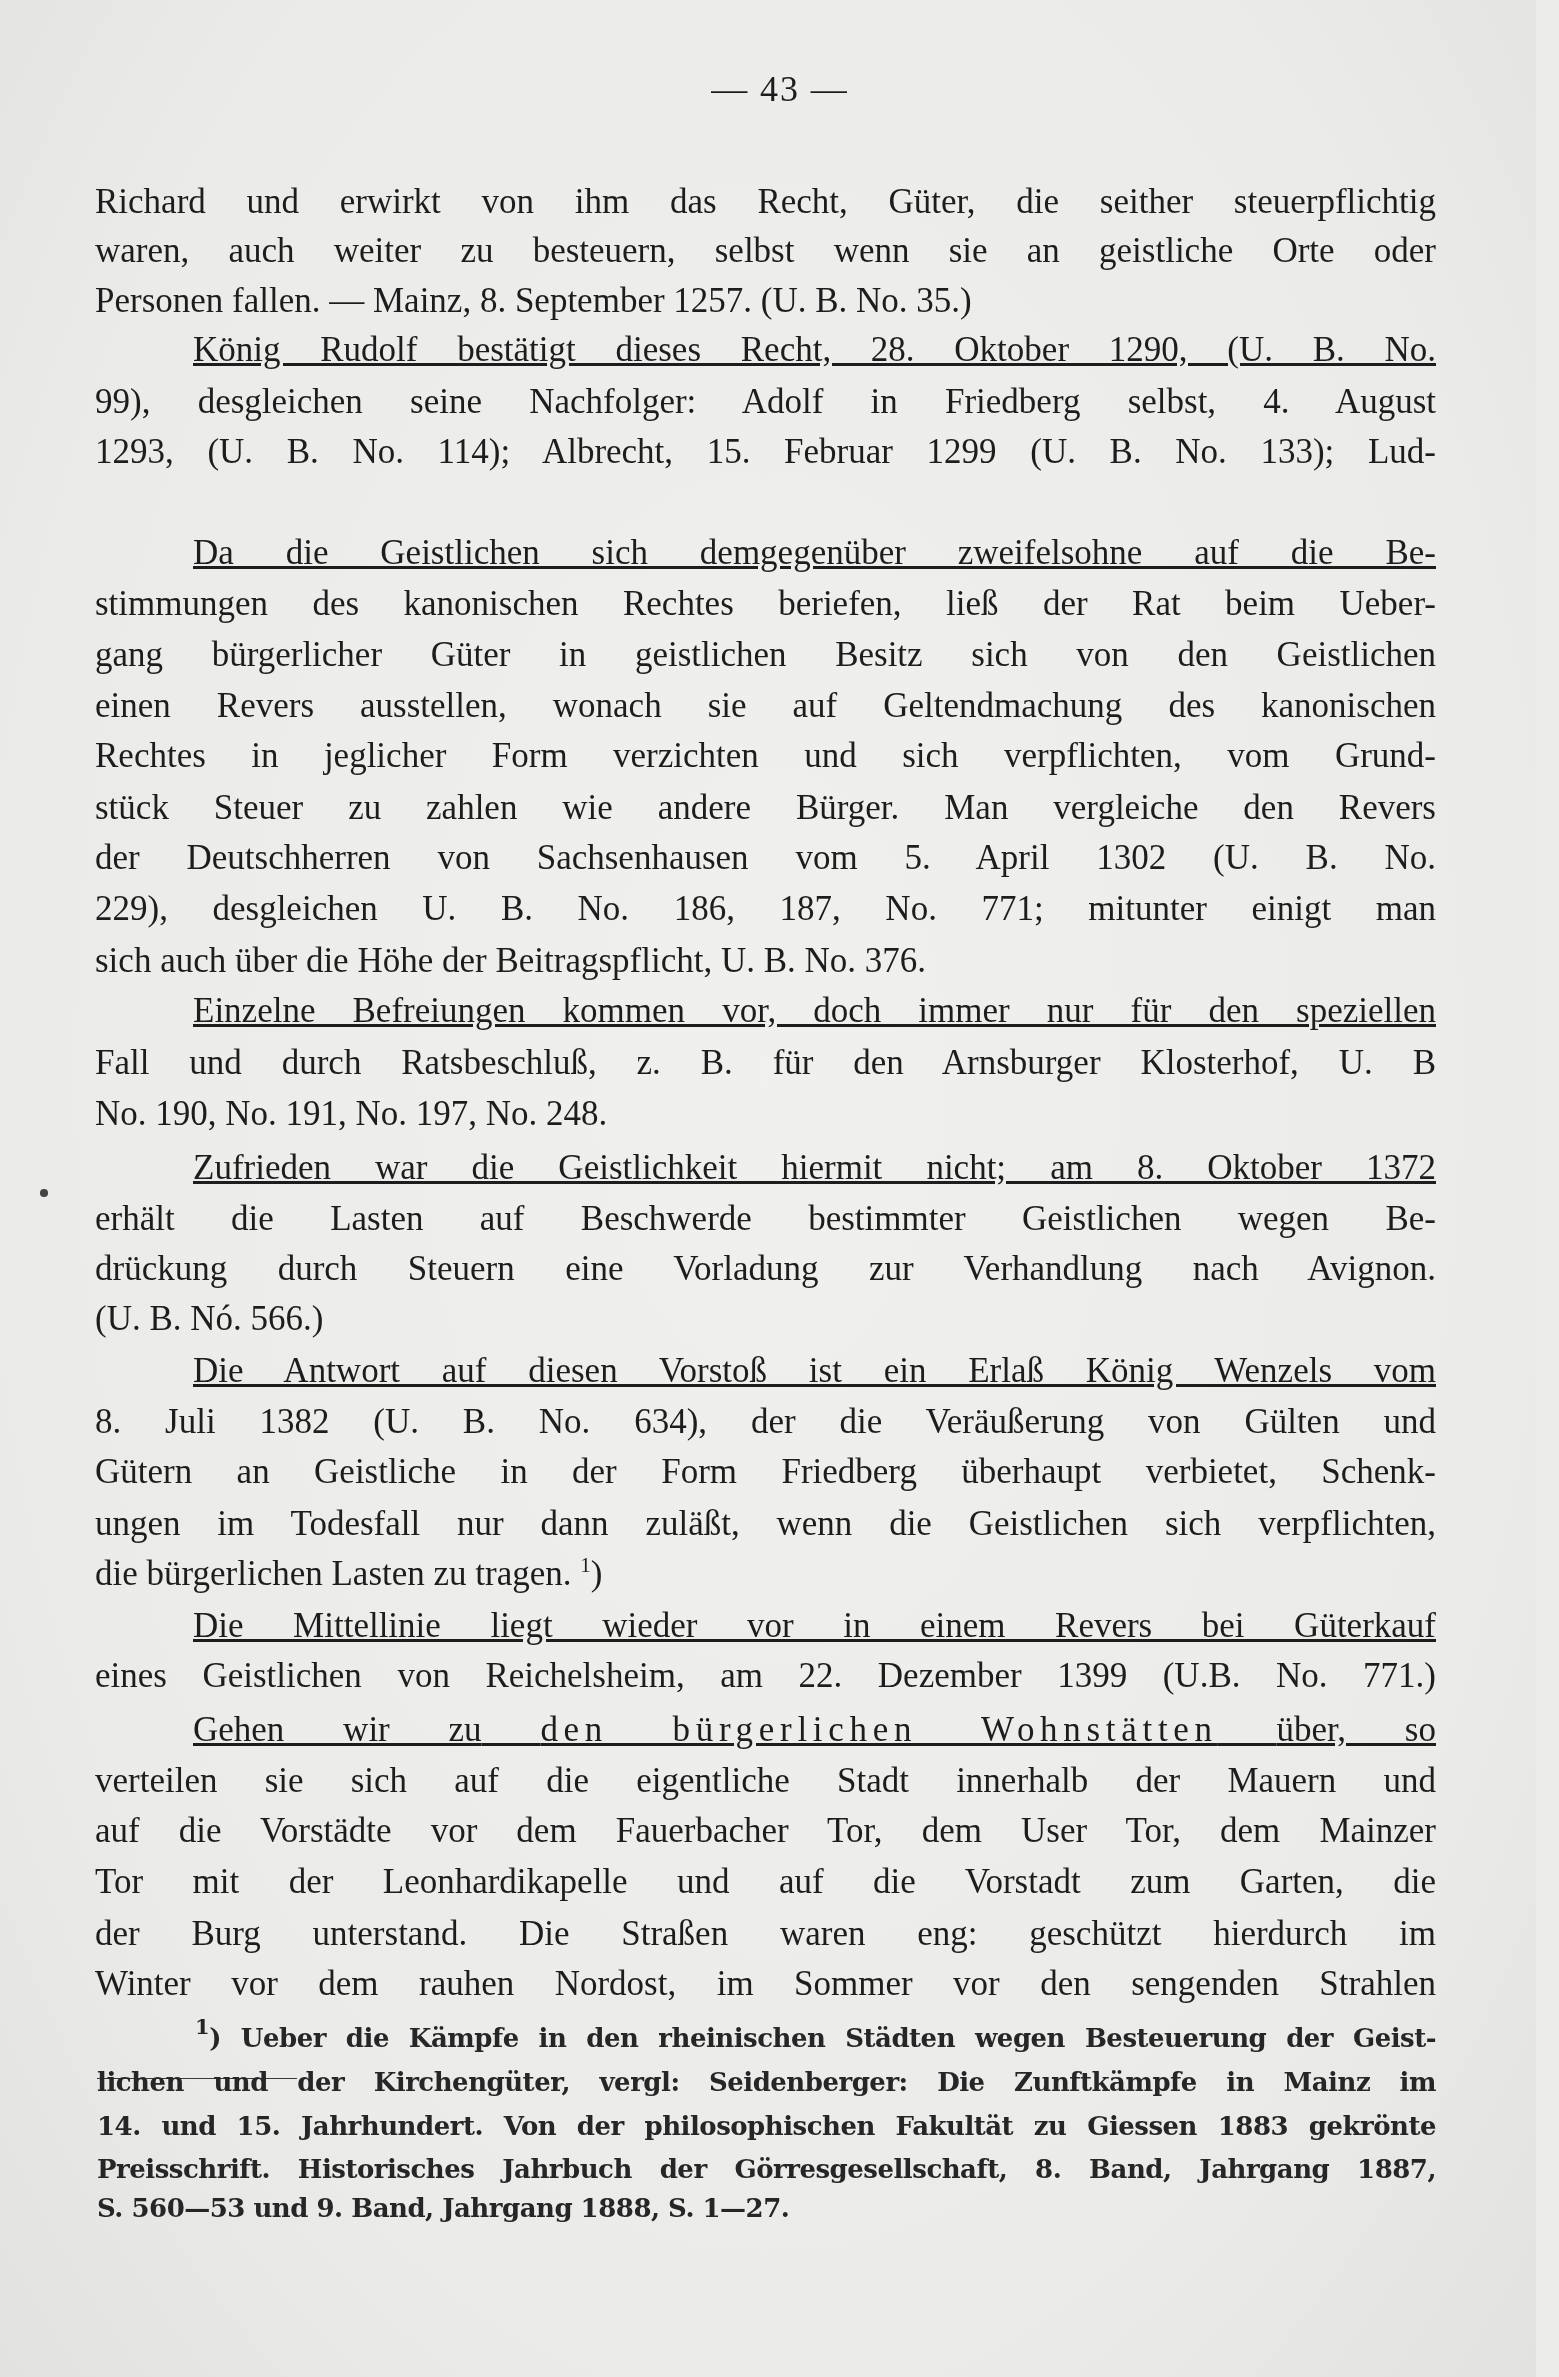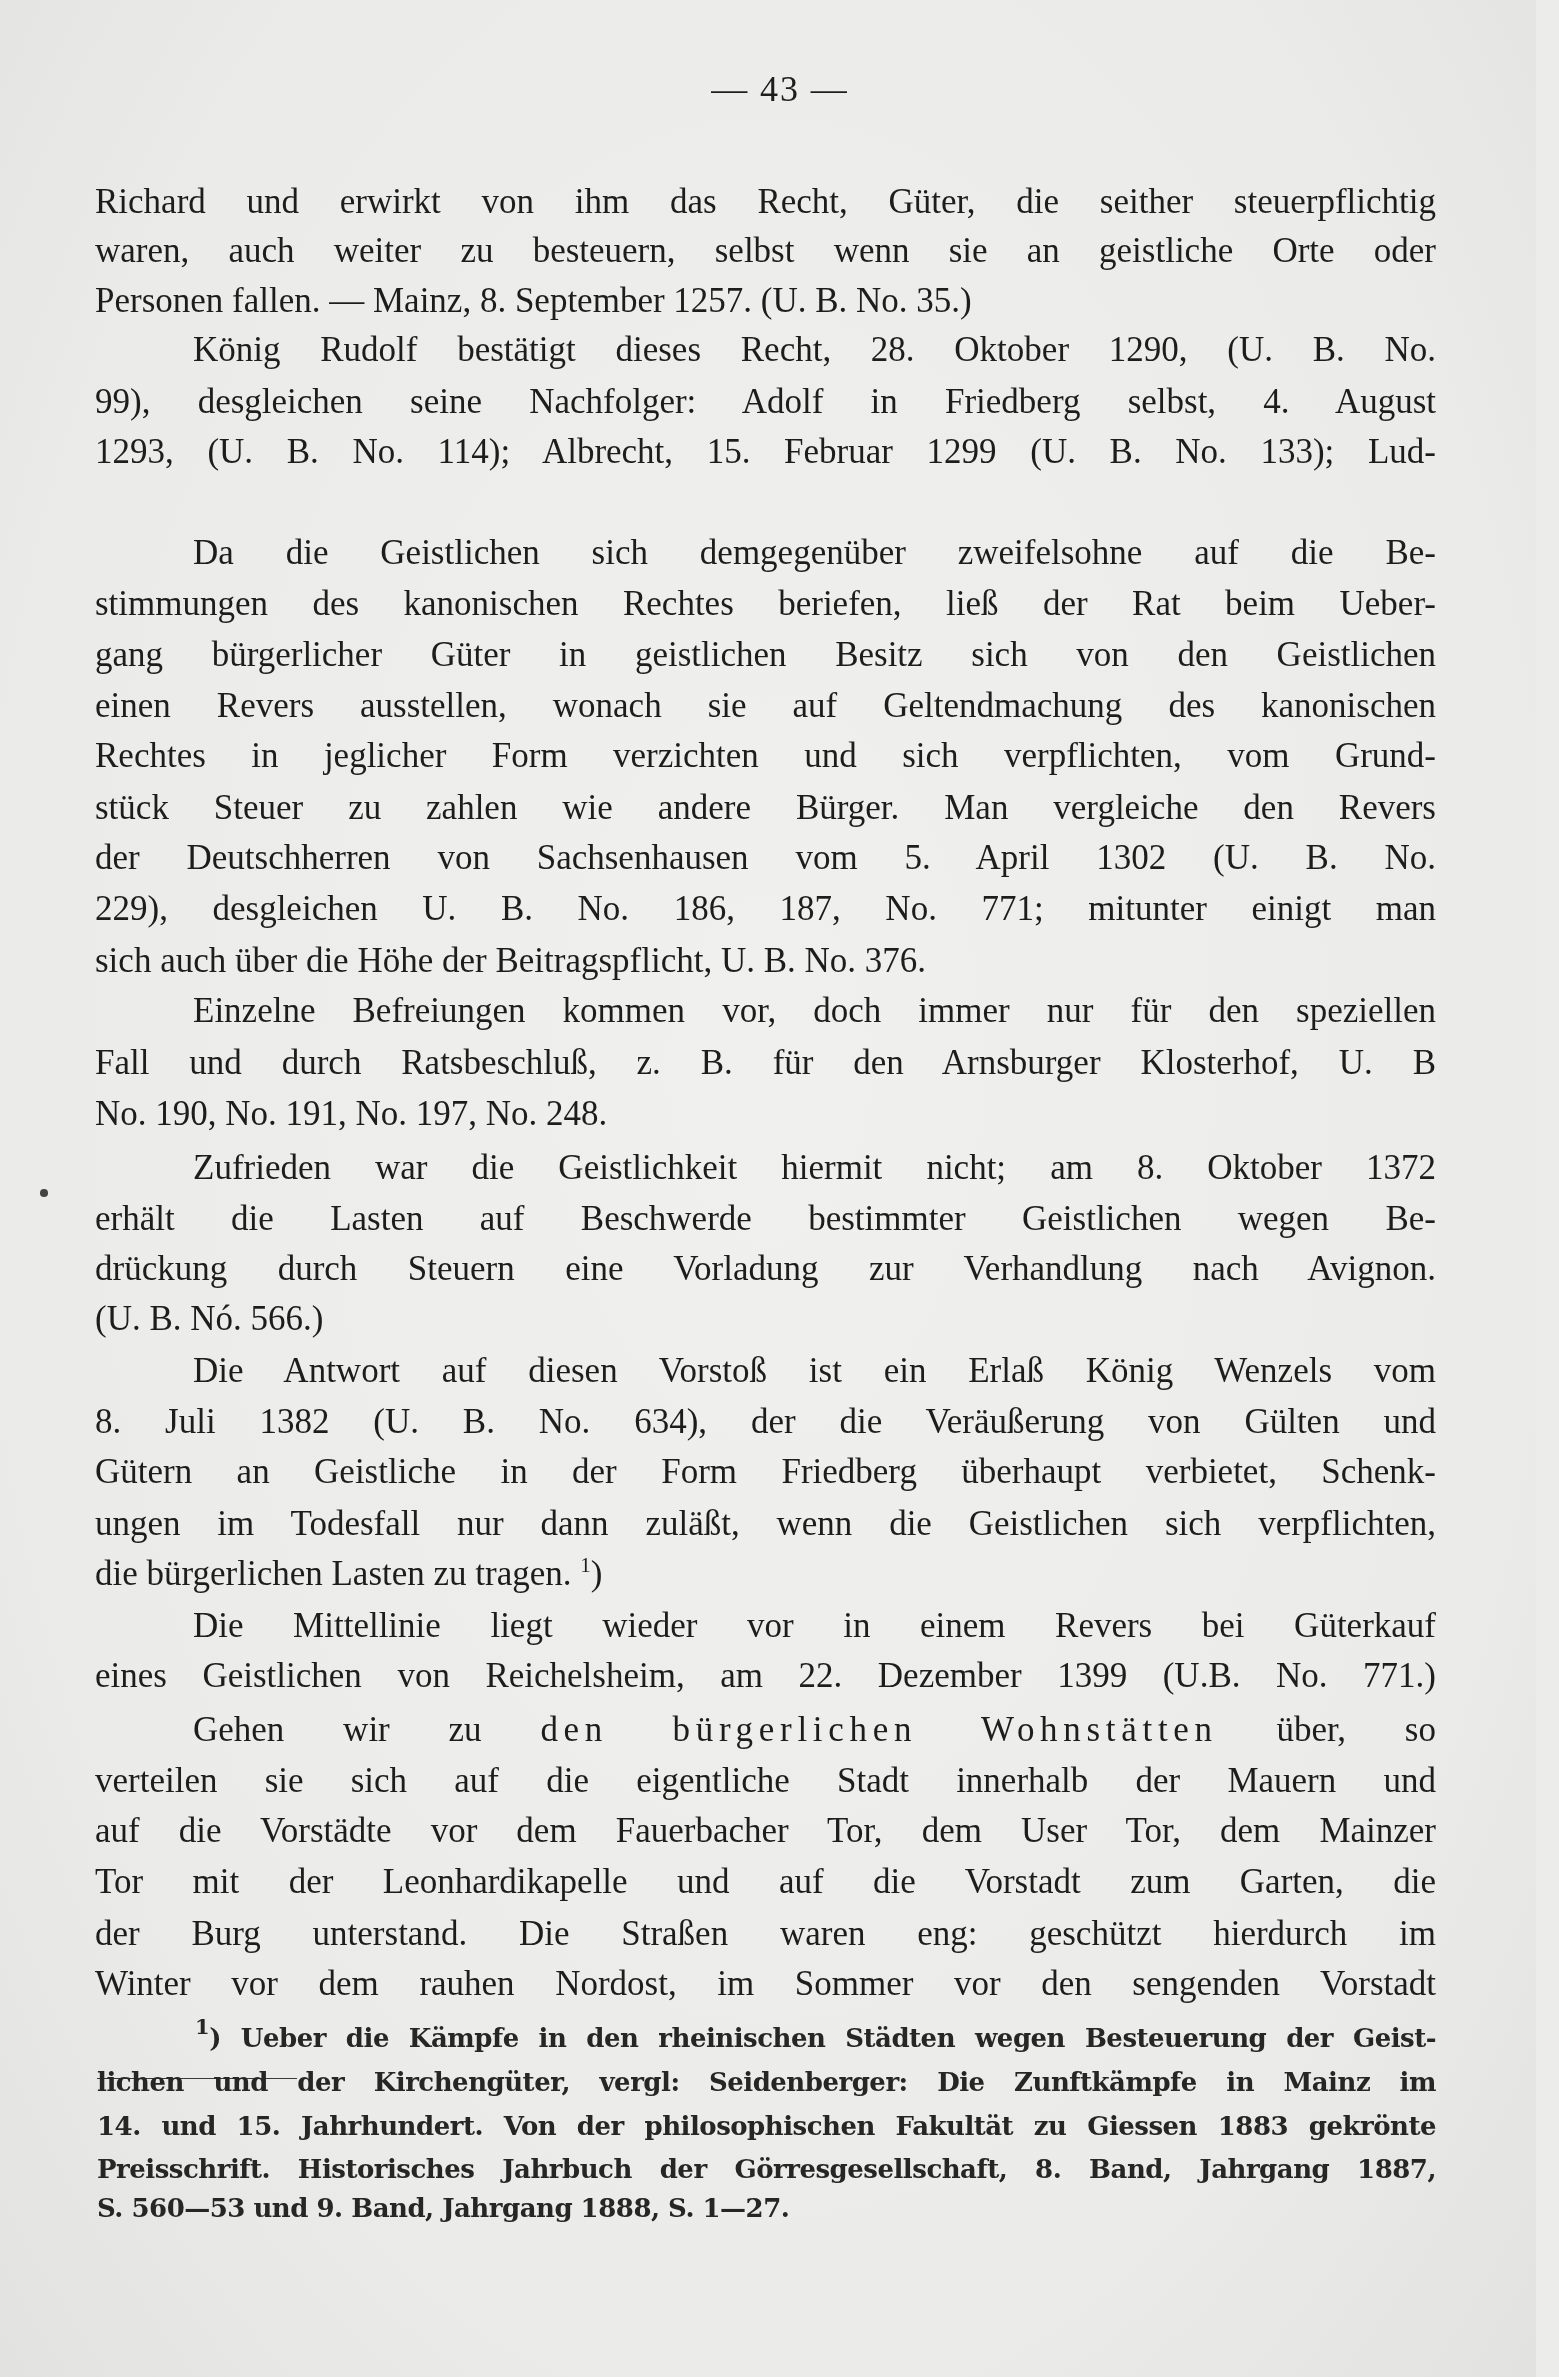--- a/index.html
+++ b/index.html
@@ -19,21 +19,21 @@
     position: absolute; top: 68px; left: 0; width: 1560px;
     text-align: center; font-size: 36px; letter-spacing: 1.9px;
   }
   .line {
     position: absolute;
     left: 95px; width: 1341px;
     font-size: 35px; line-height: 46px; height: 46px;
     white-space: nowrap;
     text-align: justify; text-align-last: justify;
   }
-  .line.indent { left: 193px; width: 1243px; }
+  .line.indent { left: 193px; width: 1243px; text-decoration: underline; }
   .line.last { text-align-last: left; }
   .spaced { letter-spacing: 5.7px; margin-top: 36px; }
   .fn-rule {
     position: absolute; left: 97px; top: 2078px; width: 200px; height: 0;
     border-top: 1.9px solid #3a3a3a;
   }
   .fn {
     position: absolute; left: 97px; width: 1339px;
     font-family: "DejaVu Serif", "Liberation Serif", serif;
     font-size: 26px; line-height: 38px; height: 38px;
@@ -100,21 +100,21 @@
 
   <div class="line indent" style="top:1707px">
     <span>Gehen wir zu</span>
     <span class="spaced">den bürgerlichen Wohnstätten</span>
     <span> über, so</span>
   </div>
   <div class="line" style="top:1758px">verteilen sie sich auf die eigentliche Stadt innerhalb der Mauern und</div>
   <div class="line" style="top:1808px">auf die Vorstädte vor dem Fauerbacher Tor, dem User Tor, dem Mainzer</div>
   <div class="line" style="top:1859px">Tor mit der Leonhardikapelle und auf die Vorstadt zum Garten, die</div>
   <div class="line" style="top:1911px">der Burg unterstand. Die Straßen waren eng: geschützt hierdurch im</div>
-  <div class="line" style="top:1961px">Winter vor dem rauhen Nordost, im Sommer vor den sengenden Vorstadt</div>
+  <div class="line" style="top:1961px">Winter vor dem rauhen Nordost, im Sommer vor den sengenden Strahlen</div>
 
   <div class="fn-rule"></div>
   <div class="fn indent" style="top:2019px">
     <sup>1</sup><span>) Ueber die Kämpfe in den rheinischen Städten wegen Besteuerung der Geist-</span>
   </div>
   <div class="fn" style="top:2063px">lichen und der Kirchengüter, vergl: Seidenberger: Die Zunftkämpfe in Mainz im</div>
   <div class="fn" style="top:2107px">14. und 15. Jahrhundert. Von der philosophischen Fakultät zu Giessen 1883 gekrönte</div>
   <div class="fn" style="top:2150px">Preisschrift. Historisches Jahrbuch der Görresgesellschaft, 8. Band, Jahrgang 1887,</div>
   <div class="fn last" style="top:2189px">S. 560—53 und 9. Band, Jahrgang 1888, S. 1—27.</div>
 

